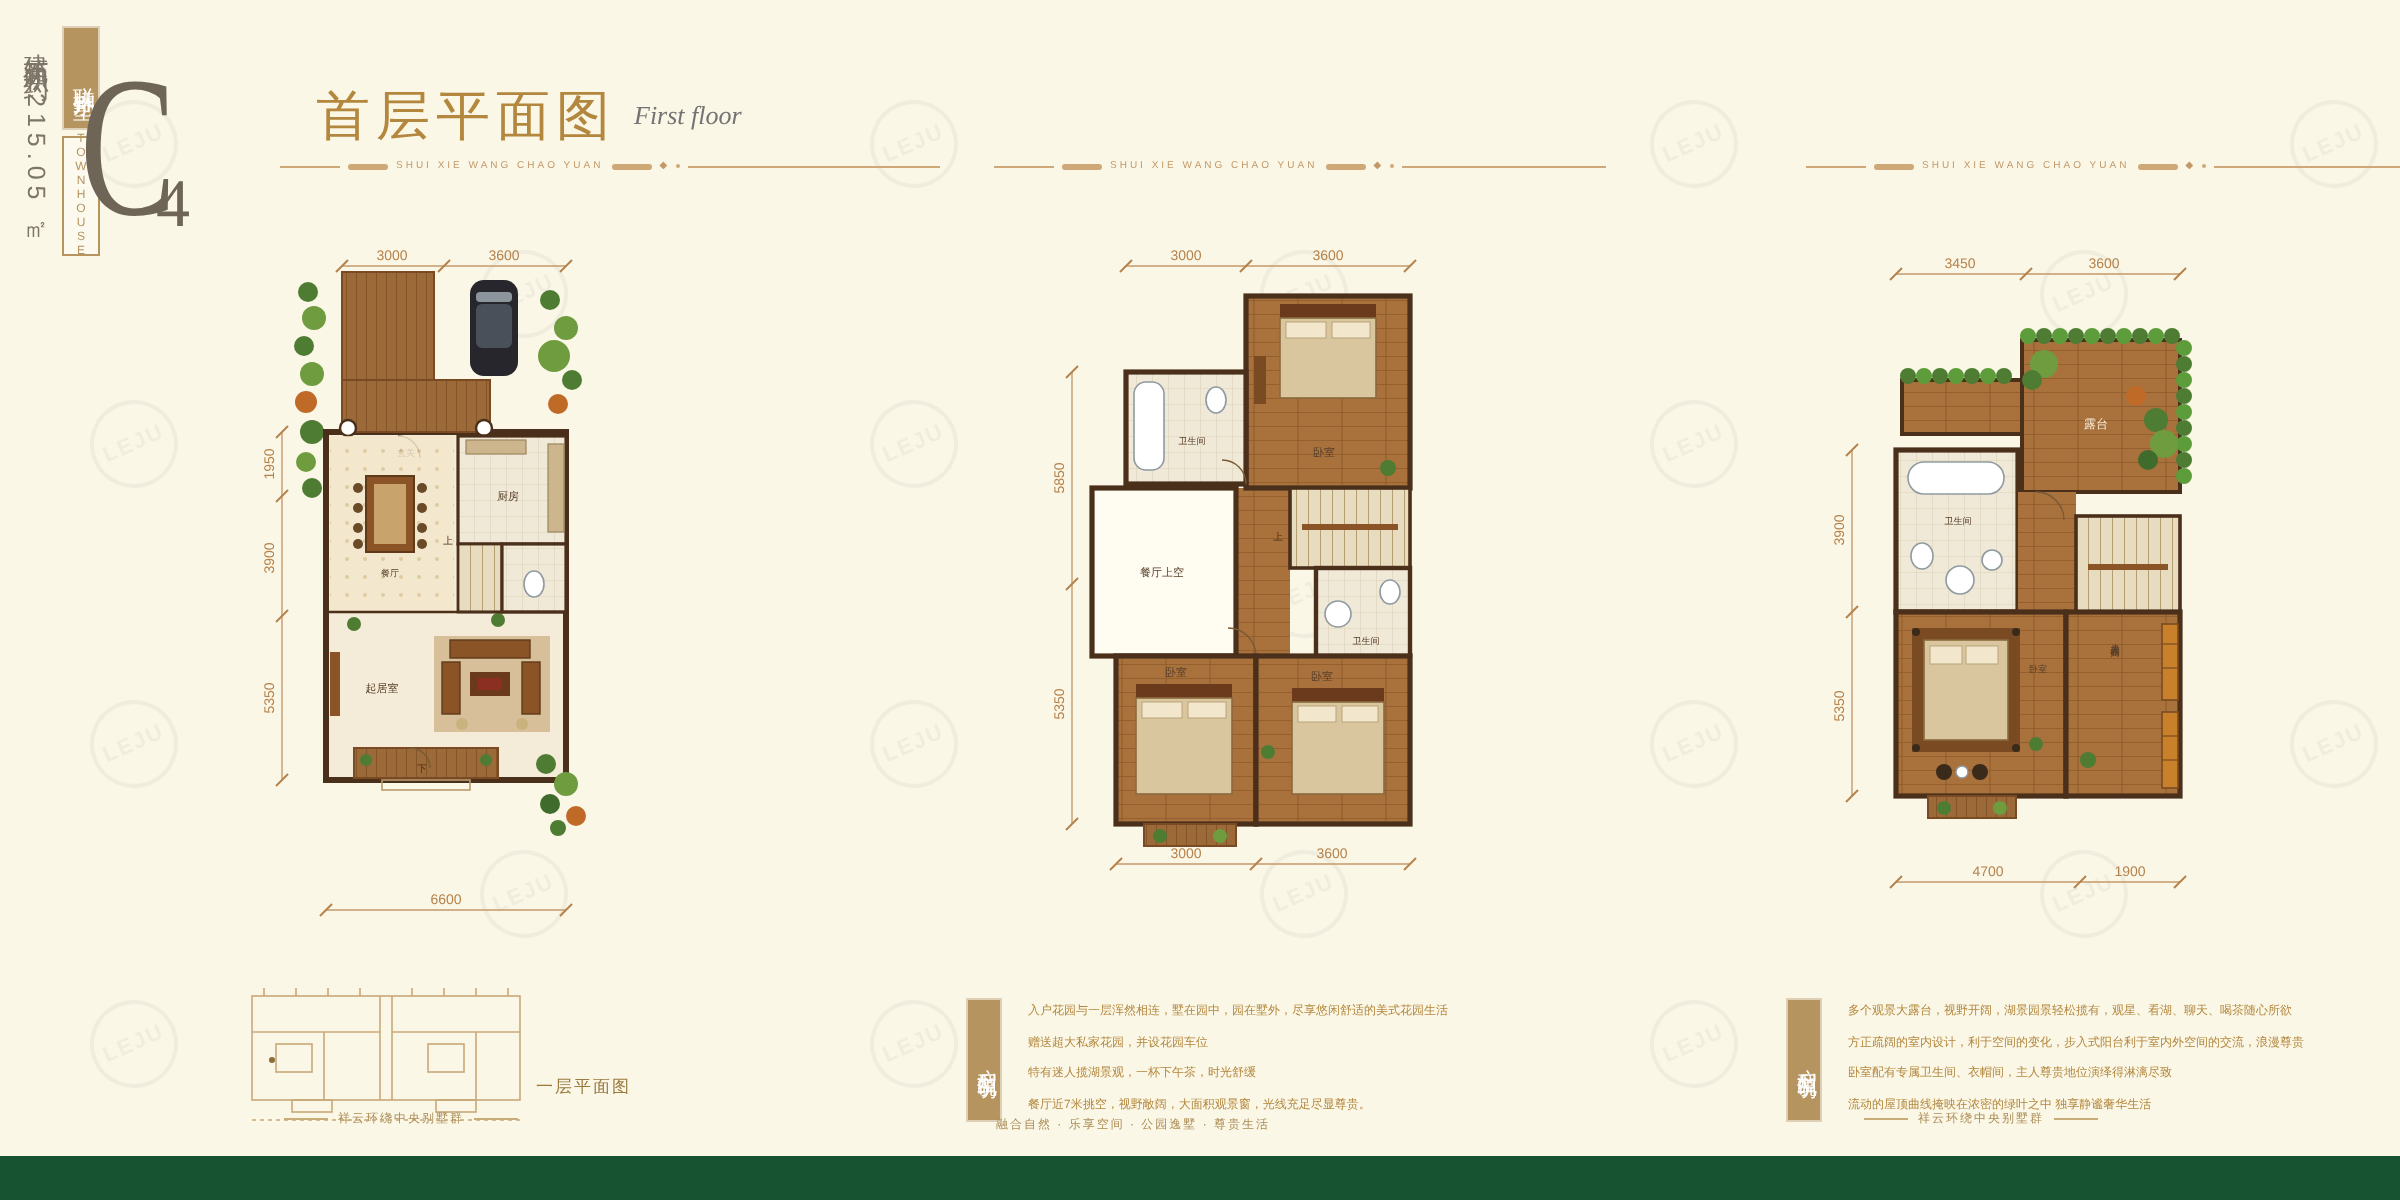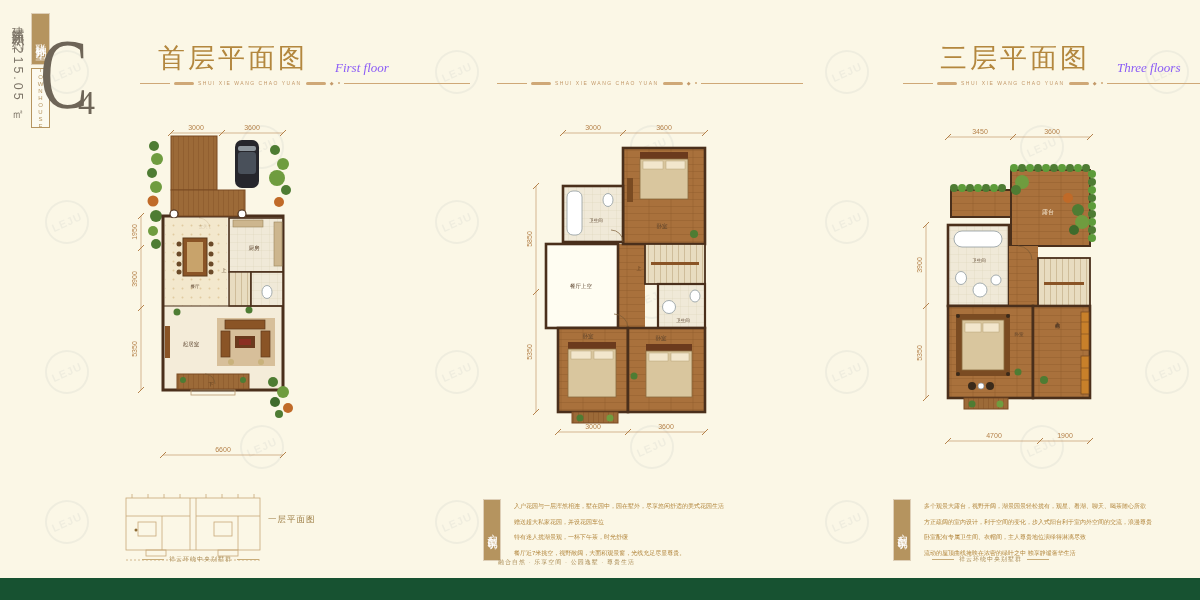--- a/index.html
+++ b/index.html
@@ -19,23 +19,23 @@
       writing-mode:vertical-rl;text-orientation:upright;font-size:11px;display:flex;align-items:center;
       justify-content:center;letter-spacing:2px;box-shadow:inset 0 0 0 1px rgba(255,255,255,.55)}
   .town-box{position:absolute;left:31px;top:68px;width:19px;height:60px;border:1px solid #b5945f;
       color:#b5945f;writing-mode:vertical-rl;text-orientation:upright;font-size:6px;display:flex;
       align-items:center;justify-content:center;letter-spacing:1px;background:rgba(255,255,255,.35)}
   .code-main{position:absolute;left:40px;top:26px;font-family:"Liberation Serif",serif;font-size:100px;
       line-height:.95;color:#6e6557;transform:scale(.72,1);transform-origin:left top}
   .code-sub{position:absolute;left:78px;top:84px;font-family:"Liberation Serif",serif;font-size:34px;color:#6e6557}
 
   
-  .plan-header{position:absolute;display:flex;align-items:flex-end;gap:27px;color:#b3873e;white-space:nowrap}
+  .plan-header{position:absolute;display:flex;align-items:center;gap:9px;color:#b3873e;white-space:nowrap}
   .plan-title{font-family:"Liberation Serif",serif;font-size:27px;letter-spacing:3px}
-  .plan-subtitle{font-family:"Liberation Serif",serif;font-style:italic;font-size:13px;color:#8b5cf6}
+  .plan-subtitle{font-family:"Liberation Serif",serif;font-style:italic;font-size:13px;color:#737373}
   .divider{position:absolute;display:flex;align-items:center;gap:4px;color:#c3996a}
   .d-line{height:1px;background:#cfa877}
   .d-line.s{width:30px}
   .d-line.l{flex:1}
   .d-cap{width:20px;height:3px;background:#cfa877;border-radius:2px}
   .d-caption{font-size:5px;letter-spacing:1.5px;color:#c3996a;white-space:nowrap}
   .d-diamond{font-size:5px;line-height:1}
   .d-dot{width:2px;height:2px;border-radius:50%;background:#cfa877}
 
   
@@ -149,24 +149,20 @@
 
   <div class="area-vert">建筑面积约：215.05㎡</div>
   <div class="type-box">联排别墅</div>
   <div class="town-box">TOWNHOUSE</div>
   <div class="code-main">C</div>
   <div class="code-sub">4</div>
 
   <div class="plan-header" style="left:158px;top:40px">
     <span class="plan-title">首层平面图</span>
     <span class="plan-subtitle">First floor</span>
-  </div>
-  <div class="plan-header" style="left:940px;top:40px">
-    <span class="plan-title">三层平面图</span>
-    <span class="plan-subtitle">Three floors</span>
   </div>
 
   <div class="divider" style="left:140px;top:80px;width:330px">
     <span class="d-line s"></span>
       <span class="d-cap"></span>
     <span class="d-caption">SHUI XIE WANG CHAO YUAN</span>
     <span class="d-cap"></span>
       <span class="d-diamond">◆</span>
     <span class="d-dot"></span>
       <span class="d-line l"></span>
@@ -559,21 +555,21 @@
       <line x1="46" y1="8" x2="46" y2="12"></line>
         <line x1="62" y1="8" x2="62" y2="12"></line>
       <line x1="88" y1="8" x2="88" y2="12"></line>
         <line x1="104" y1="8" x2="104" y2="12"></line>
       <line x1="120" y1="8" x2="120" y2="12"></line>
         <line x1="136" y1="8" x2="136" y2="12"></line>
       <line x1="8" y1="74" x2="142" y2="74" stroke-dasharray="2 2"></line>
     </g>
     <circle cx="18" cy="44" r="1.5" fill="#8d6b35"></circle>
   </svg>
-  <div class="keyplan-label" style="left:268px;top:514px">一层平面图</div>
+  <div class="keyplan-label" style="left:268px;top:538px">一层平面图</div>
 
   <div class="desc-label" style="left:483px;top:499px">户型说明</div>
   <div class="desc-lines" style="left:514px;top:499px">
     <div>入户花园与一层浑然相连，墅在园中，园在墅外，尽享悠闲舒适的美式花园生活</div>
     <div>赠送超大私家花园，并设花园车位</div>
     <div>特有迷人揽湖景观，一杯下午茶，时光舒缓</div>
     <div>餐厅近7米挑空，视野敞阔，大面积观景窗，光线充足尽显尊贵。</div>
   </div>
 
   <div class="desc-label" style="left:893px;top:499px">户型说明</div>

